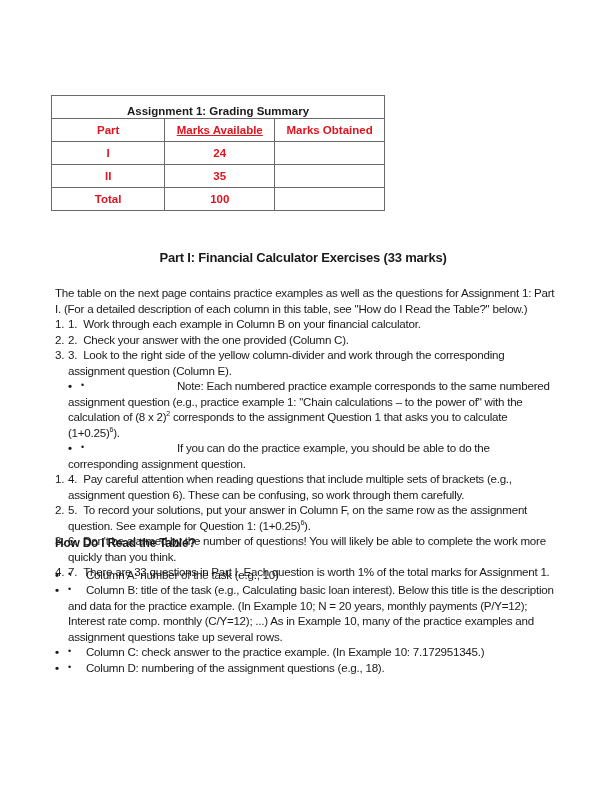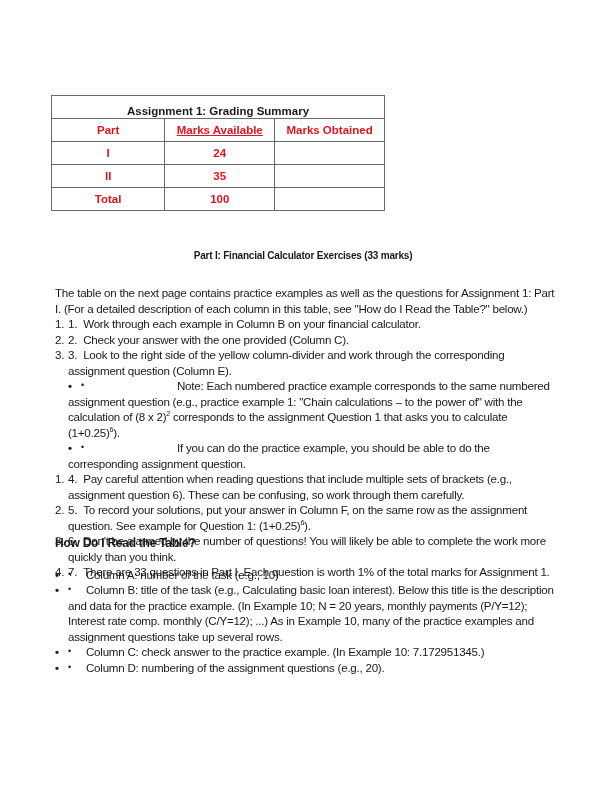--- a/index.html
+++ b/index.html
@@ -22,21 +22,21 @@
       text-align: center; vertical-align: middle;
     }
     .grade-table .title-cell { color: #1a1a1a; padding-top: 7px; height: 15px; vertical-align: middle; }
     .grade-table .red { color: #e0141e; }
     .col1 { width: 114px; }
     .col2 { width: 110px; text-decoration: underline; }
     .col3 { width: 110px; }
 
     .part-heading {
       position: absolute; left: 0; width: 606px; top: 250px;
-      text-align: center; font-weight: bold; font-size: 10px;
+      text-align: center; font-weight: bold; font-size: 13px;
       letter-spacing: -0.2px;
     }
 
     .text-block {
       position: absolute; left: 55px; width: 500px;
       font-size: 11.6px; line-height: 15.5px; letter-spacing: -0.25px;
     }
     .intro { top: 285px; }
 
     .list-row { position: relative; }
@@ -147,17 +147,17 @@
       <div style="padding-left:13px;"><span style="display:inline-block; width:18px;"></span><span>Column B: title of the task (e.g., Calculating basic loan interest). Below this title is the description and data for the practice example. (In Example 10; N = 20 years, monthly payments (P/Y=12); Interest rate comp. monthly (C/Y=12); ...) As in Example 10, many of the practice examples and assignment questions take up several rows.</span></div>
     </div>
     <div class="list-row" style="position:relative;">
       <span style="position:absolute; left:0; top:0; font-weight:bold;">•</span>
       <span style="position:absolute; left:13px; top:0; font-size:9px;">•</span>
       <div style="padding-left:13px;"><span style="display:inline-block; width:18px;"></span><span>Column C: check answer to the practice example. (In Example 10: 7.172951345.)</span></div>
     </div>
     <div class="list-row" style="position:relative;">
       <span style="position:absolute; left:0; top:0; font-weight:bold;">•</span>
       <span style="position:absolute; left:13px; top:0; font-size:9px;">•</span>
-      <div style="padding-left:13px;"><span style="display:inline-block; width:18px;"></span><span>Column D: numbering of the assignment questions (e.g., 20).</span></div>
+      <div style="padding-left:13px;"><span style="display:inline-block; width:18px;"></span><span>Column D: numbering of the assignment questions (e.g., 18).</span></div>
     </div>
   </div>
 
 </div>
 
 </body></html>

